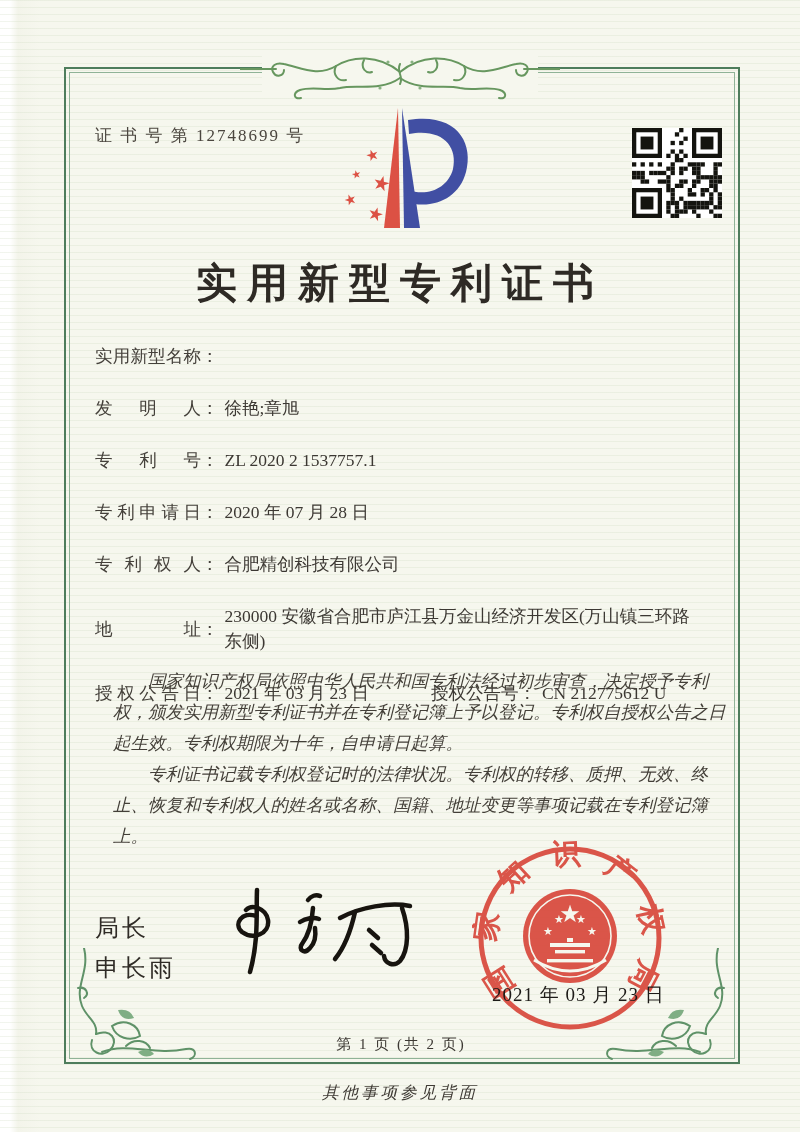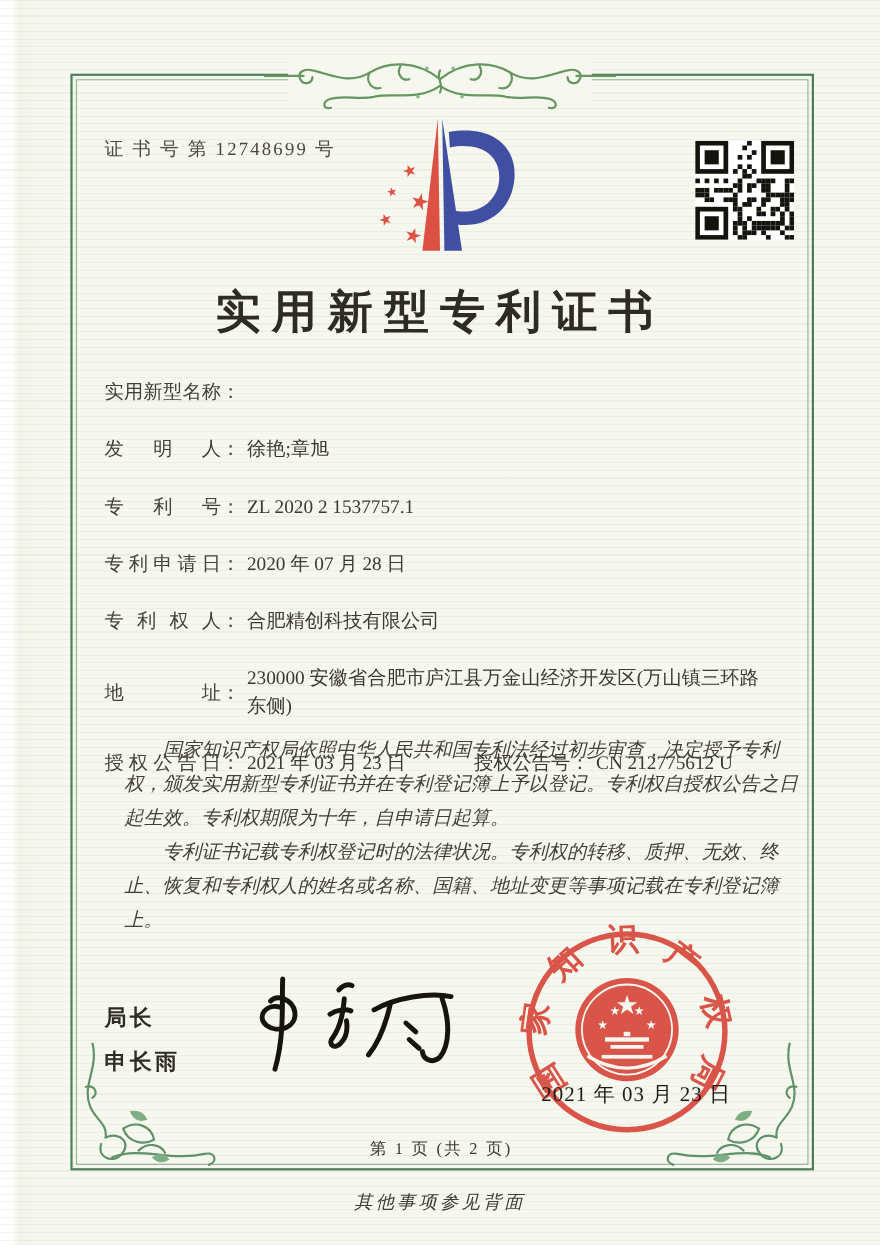--- a/index.html
+++ b/index.html
@@ -22,21 +22,21 @@
   .field-label{display:inline-block;width:106px;text-align:justify;text-align-last:justify;
     flex:0 0 106px;color:#44403a;}
   .field-colon{flex:0 0 auto;margin-right:6px;color:#44403a;}
   .field-value{flex:1 1 auto;max-width:470px;}
   .grant-row{display:flex;gap:0;}
   .grant-pair{display:flex;}
   .grant-pair.second{margin-left:62px;}
   .paragraphs{position:absolute;left:113px;top:666px;width:622px;font-size:17.5px;
     line-height:31px;color:#433f38;font-style:italic;}
   .paragraphs p{margin:0;text-indent:2em;}
-  .signer{position:absolute;left:95px;font-size:20px;color:#2f2b26;letter-spacing:3px;font-weight:bold;}
+  .signer{position:absolute;left:95px;font-size:24px;color:#2f2b26;letter-spacing:3px;}
   .signer.title-line{top:912px;}
   .signer.name-line{top:952px;}
   .signature-svg{position:absolute;left:212px;top:878px;}
   .seal-svg{position:absolute;left:472px;top:840px;}
   .seal-date{position:absolute;left:492px;top:982px;font-size:19px;color:#1d1b18;
     letter-spacing:1px;z-index:5;}
   .page-number{position:absolute;left:65px;width:672px;top:1035px;text-align:center;
     font-size:15px;color:#3c3833;letter-spacing:2px;}
   .back-note{position:absolute;left:0;right:0;top:1082px;text-align:center;font-size:16.5px;
     color:#3f3b35;font-style:italic;letter-spacing:3px;}

